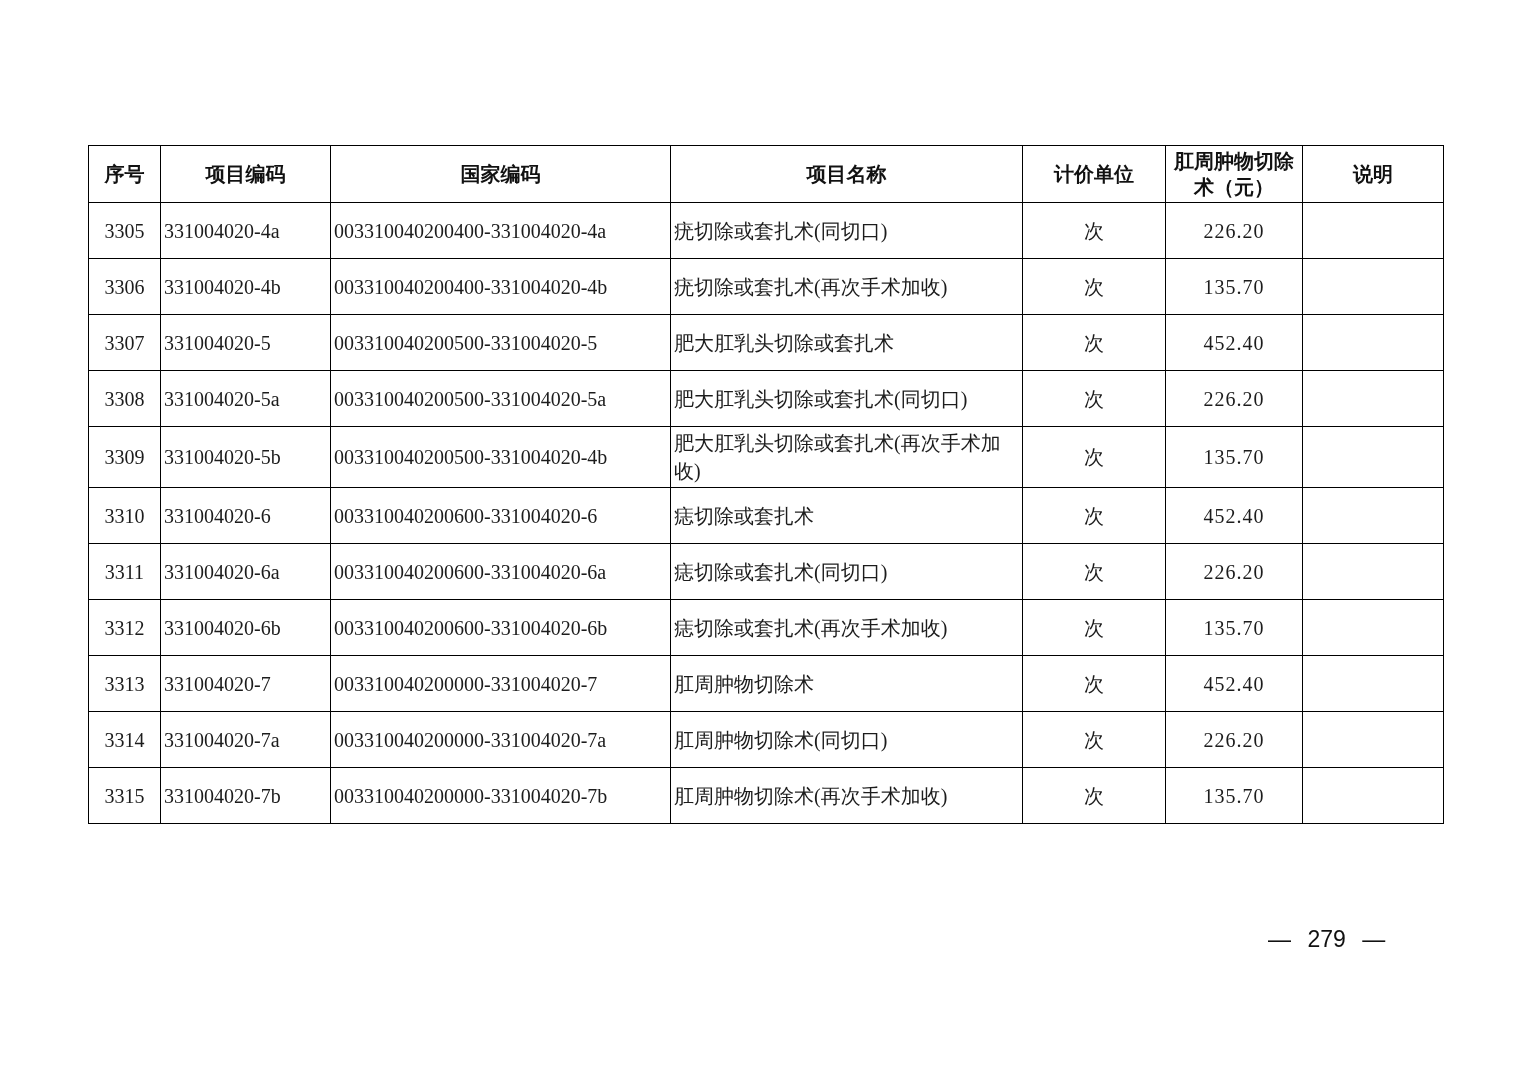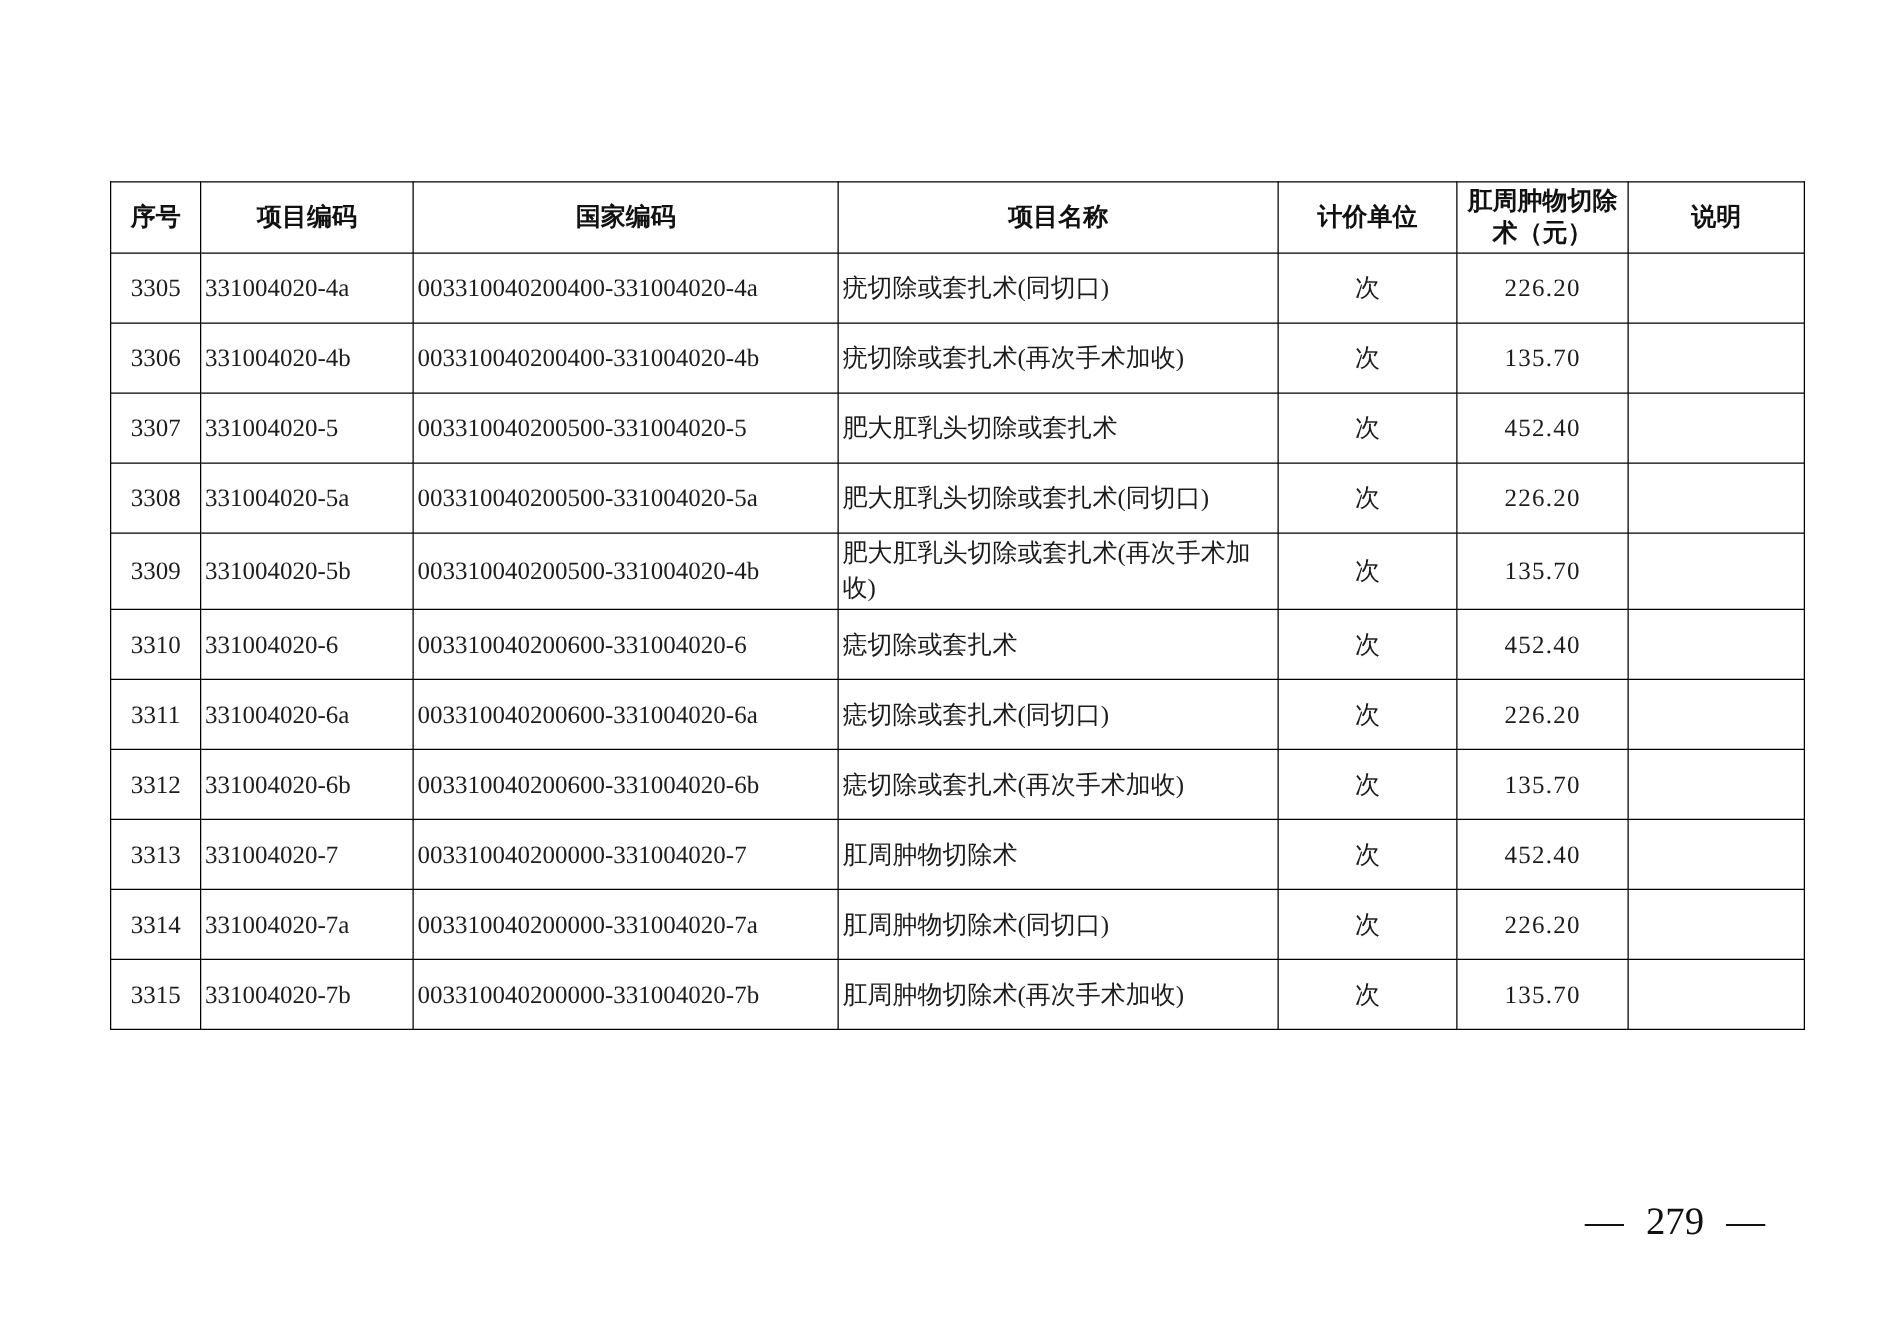--- a/index.html
+++ b/index.html
@@ -46,24 +46,24 @@
     vertical-align: middle;
     line-height: 1.4;
     padding: 2px 3px;
     color: #1c1c1c;
   }
   td.col-index, td.col-unit, td.col-price { text-align: center; }
   td.col-item_code, td.col-national_code, td.col-item_name { text-align: left; }
   td.col-price { letter-spacing: 1px; }
   .page-footer {
     position: absolute;
-    top: 959px;
+    top: 926px;
     left: 1268px;
-    font-family: Liberation Serif, serif;
-    font-size: 31px;
+    font-family: Liberation Sans, sans-serif;
+    font-size: 23px;
     color: #111111;
     word-spacing: 10px;
     white-space: nowrap;
   }
 </style>
 </head>
 <body>
 
 <div class="page">
 

